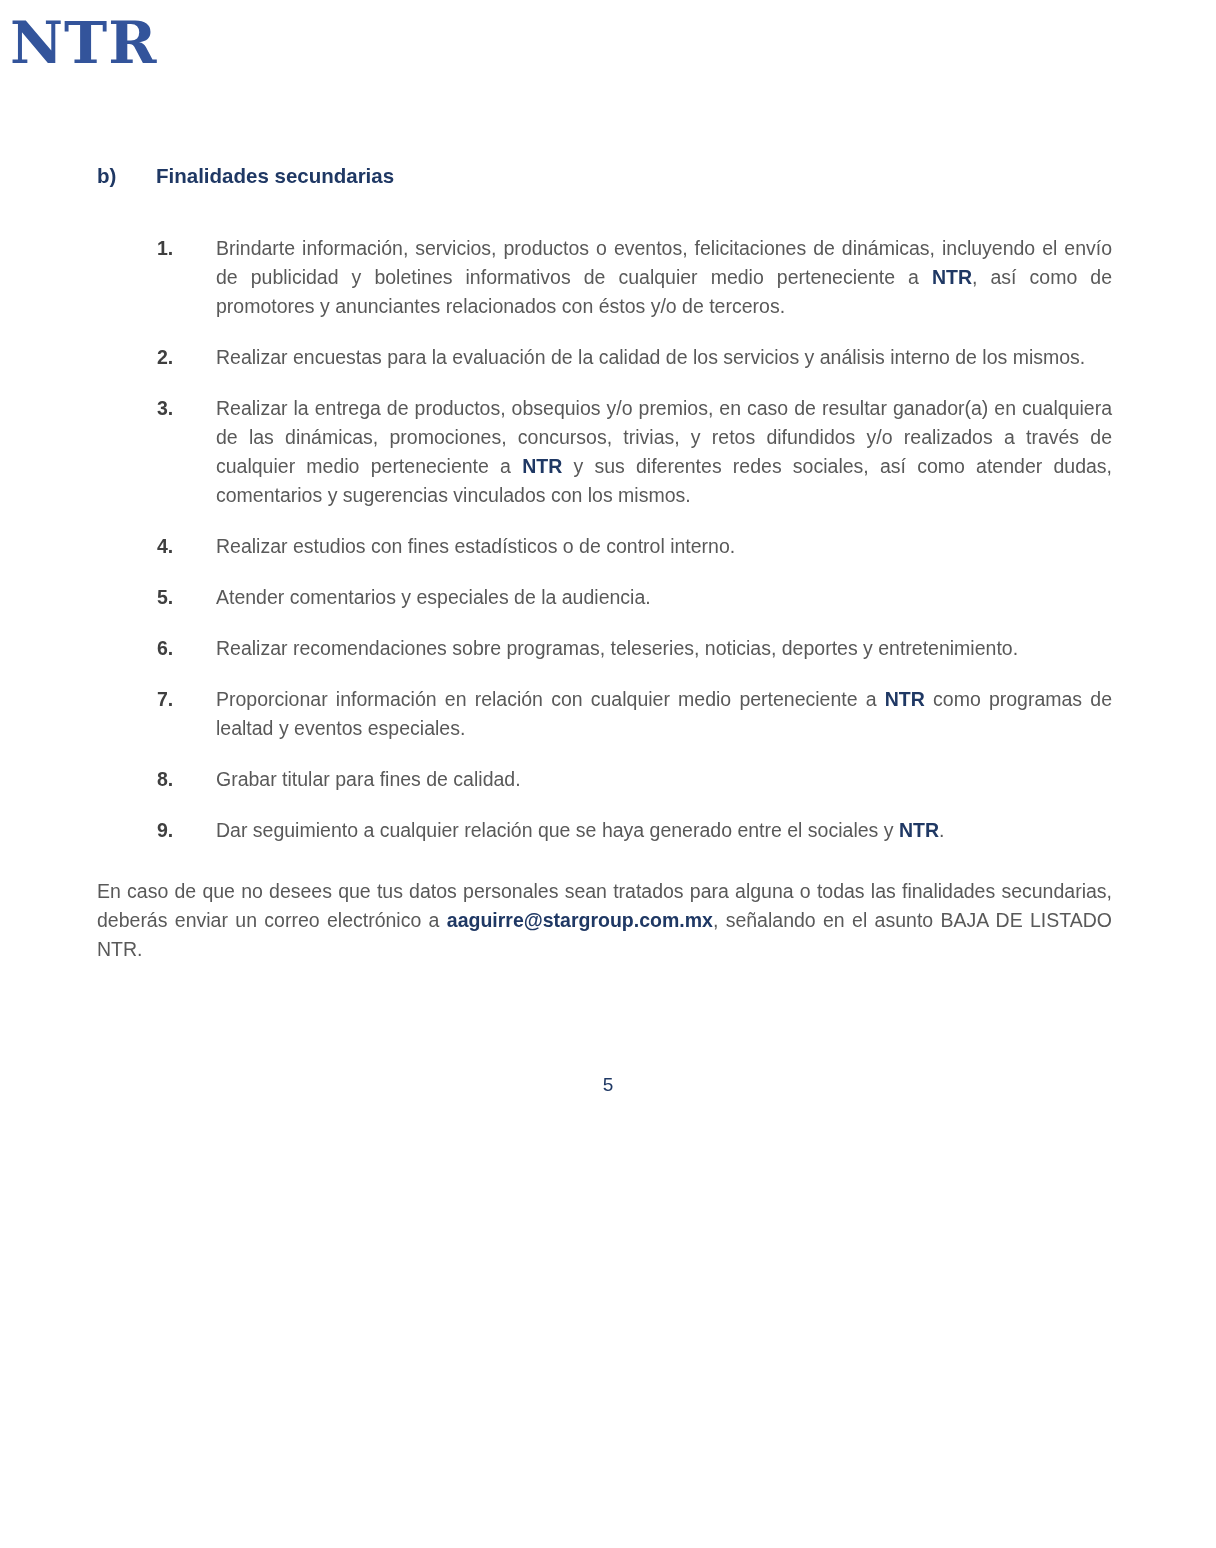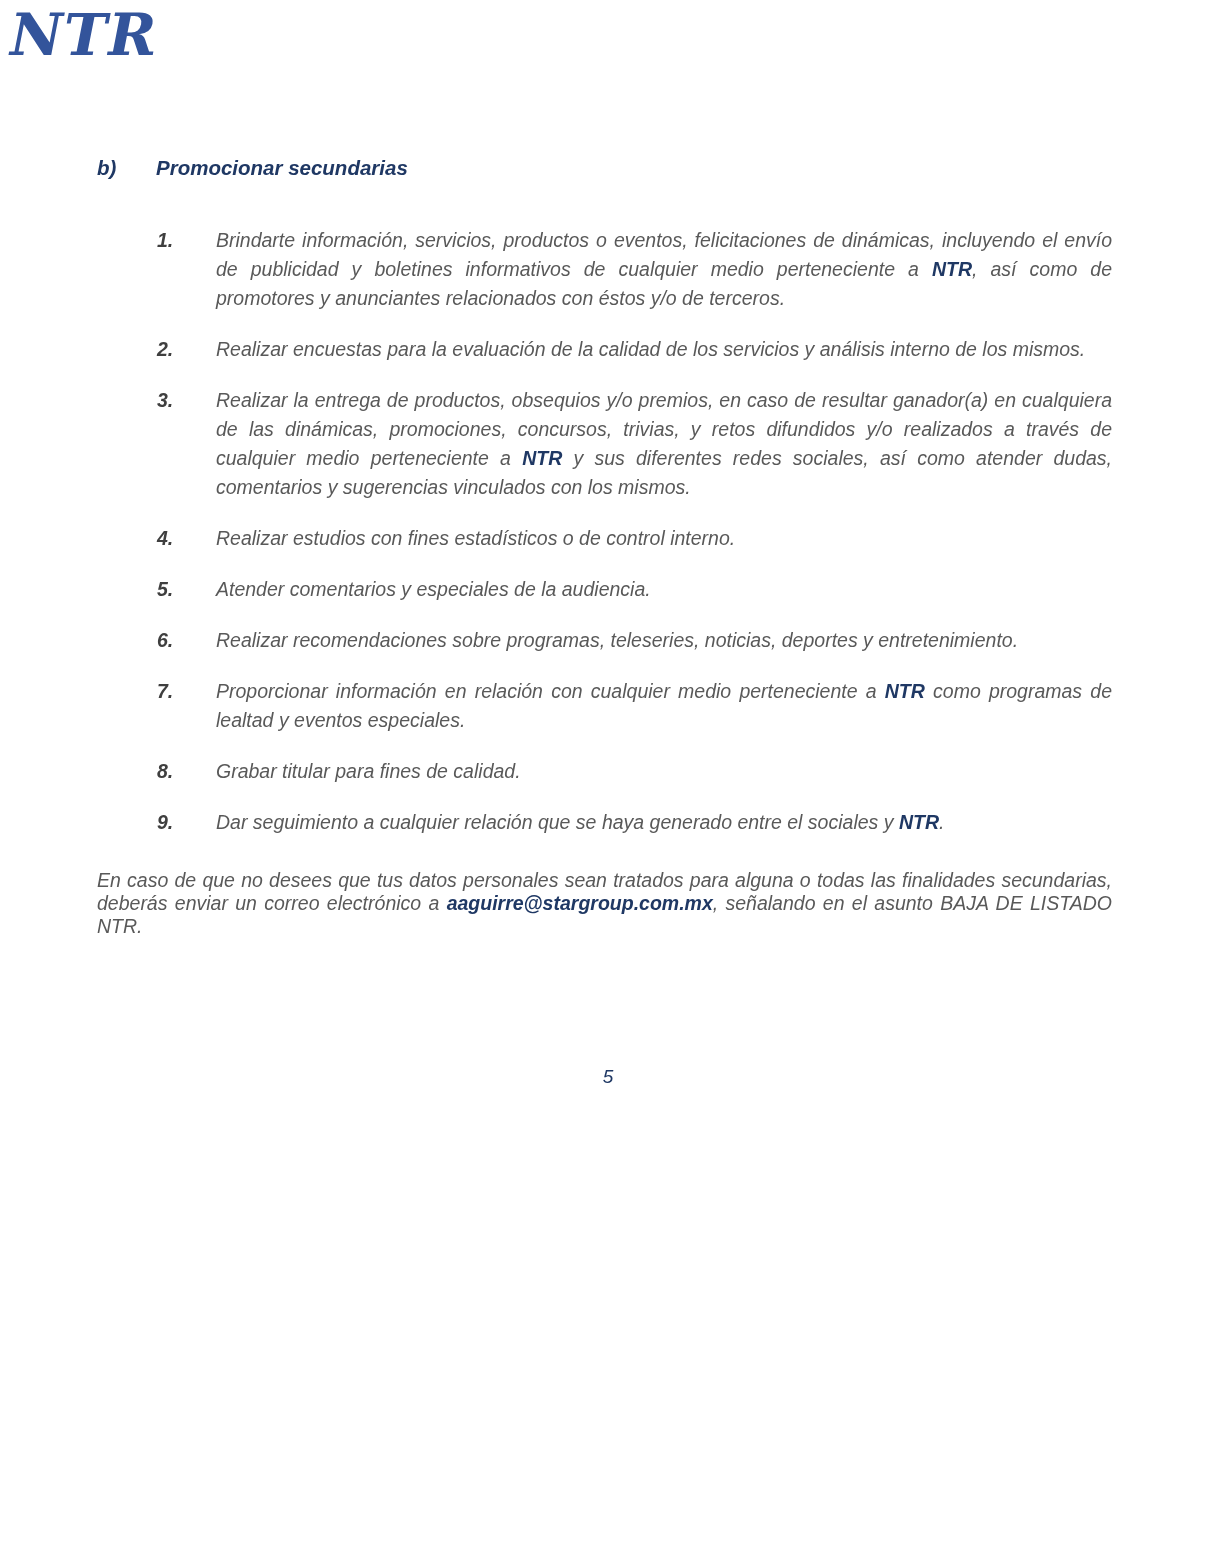--- a/index.html
+++ b/index.html
@@ -1,26 +1,25 @@
 <!DOCTYPE html>
 <html><head>
 <meta charset="utf-8">
 <style>
   * { margin: 0; padding: 0; box-sizing: border-box; }
   html, body { background: #ffffff; }
   .page {
     position: relative;
     width: 1216px;
     height: 1132px;
-    margin: 0 auto;
+    margin: 8px auto;
     background: #ffffff;
     font-family: "Liberation Sans", sans-serif;
     color: #595959;
     overflow: hidden;
-    font-style: italic;
   }
   .logo {
     position: absolute;
     top: 4px;
     left: 10px;
     font-family: "DejaVu Serif", serif;
     font-weight: 800;
     font-size: 58px;
     letter-spacing: 1px;
     color: #33549B;
@@ -49,21 +48,21 @@
     flex-shrink: 0;
     font-weight: bold;
     color: #3f3f3f;
   }
   .item-text {
     flex: 1;
     text-align: justify;
   }
   .para {
     font-size: 19.5px;
-    line-height: 23px;
+    line-height: 29px;
     text-align: justify;
     margin-top: 32px;
   }
   .seg-bold {
     font-weight: bold;
     color: #1F3864;
   }
   .page-number {
     position: absolute;
     bottom: 44px;
@@ -78,21 +77,21 @@
 <body>
 
 <div class="page">
 
   <div class="logo">NTR</div>
 
   <div class="content">
 
     <div class="heading">
       <span class="h-label">b)</span>
-      <span class="h-title">Promocionar secundarias</span>
+      <span class="h-title">Finalidades secundarias</span>
     </div>
 
     <div class="list">
         <div class="list-item">
           <div class="item-number">1.</div>
           <div class="item-text"><span>Brindarte información, servicios, productos o eventos, felicitaciones de dinámicas, incluyendo el envío de publicidad y boletines informativos de cualquier medio perteneciente a </span><span class="seg-bold">NTR</span><span>, así como de promotores y anunciantes relacionados con éstos y/o de terceros.</span></div>
         </div>
         <div class="list-item">
           <div class="item-number">2.</div>
           <div class="item-text"><span>Realizar encuestas para la evaluación de la calidad de los servicios y análisis interno de los mismos.</span></div>

